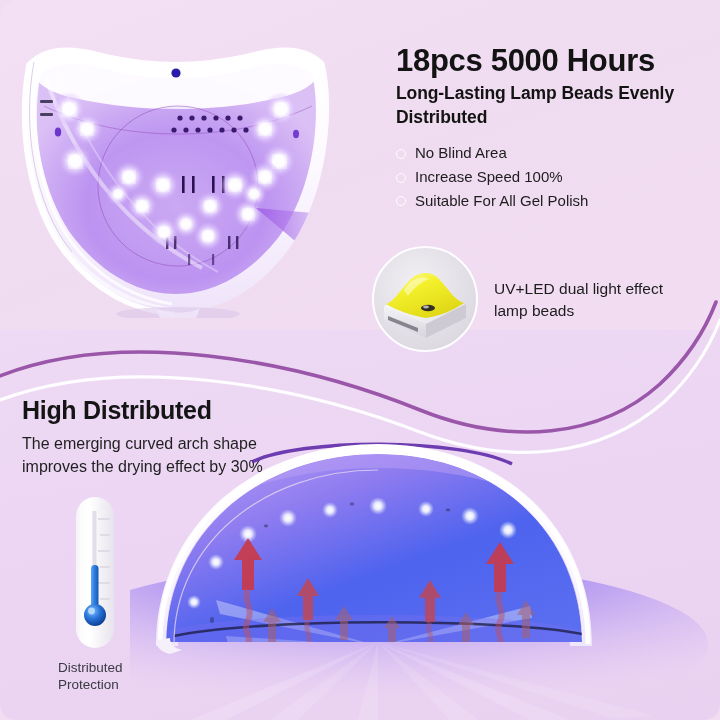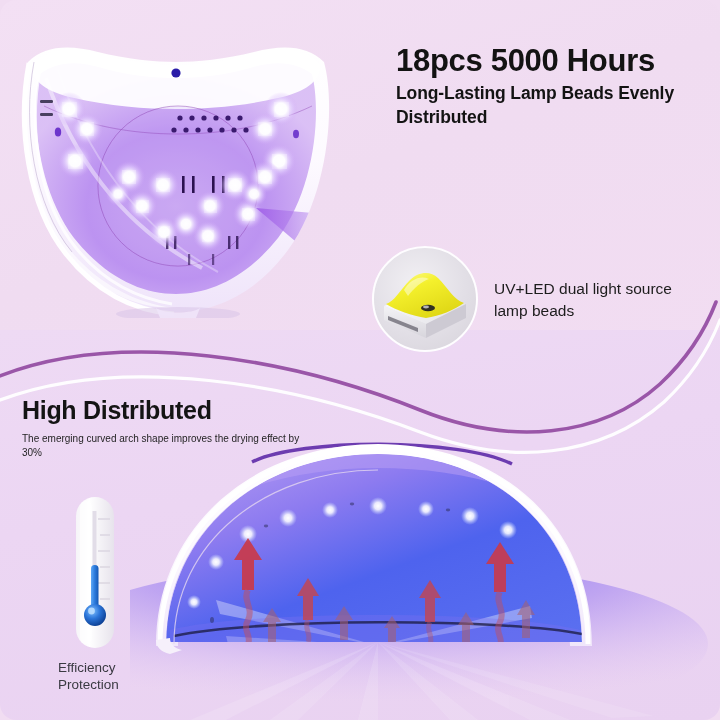--- a/index.html
+++ b/index.html
@@ -59,21 +59,21 @@
   .bead-cap-label { position:absolute; left:494px; top:278px; width:200px; }
   .bead-cap-label p { font-size:15.5px; color:#1d1d1d; line-height:1.42; }
 
   
   .eff-title {
     position:absolute; left:22px; top:396px;
     font-size:25px; font-weight:bold; color:#141414; letter-spacing:-0.3px;
   }
   .eff-body {
     position:absolute; left:22px; top:432px; width:290px;
-    font-size:10px; color:#1f1f1f; line-height:1.44;
+    font-size:16px; color:#1f1f1f; line-height:1.44;
   }
 
   
   .thermo { position:absolute; left:70px; top:495px; width:50px; height:155px; }
   .thermo-label {
     position:absolute; left:58px; top:660px; width:120px;
     font-size:13.5px; color:#3a3a42; line-height:1.25;
   }
 
   
@@ -235,20 +235,34 @@
       <path d="M28 44 C16 108 28 188 66 234" fill="none" stroke="#cbbcd8" stroke-width="1" opacity="0.7"></path>
 
       <ellipse cx="172" cy="296" rx="62" ry="7" fill="#d8c4e8" opacity="0.55"></ellipse>
       <path d="M150 290 C158 296 186 296 194 290 L190 300 L154 300 Z" fill="#efe4fa" opacity="0.9"></path>
     </svg>
   </div>
 
   <div class="right-col">
     <div class="headline">18pcs 5000 Hours</div>
     <div class="subhead">Long-Lasting Lamp Beads Evenly Distributed</div>
+    <ul class="bullets">
+      <li>
+        <span class="ring"></span>
+        <span>No Blind Area</span>
+      </li>
+      <li>
+        <span class="ring"></span>
+        <span>Increase Speed 100%</span>
+      </li>
+      <li>
+        <span class="ring"></span>
+        <span>Suitable For All Gel Polish</span>
+      </li>
+    </ul>
   </div>
 
   <div class="bead-wrap">
     <div class="bead-circle">
       <svg width="102" height="102" viewBox="0 0 102 102">
         <defs>
           <linearGradient id="domeY" x1="0.2" y1="0" x2="0.85" y2="1">
             <stop offset="0%" stop-color="#fbfa86"></stop>
             <stop offset="30%" stop-color="#f4f02c"></stop>
             <stop offset="100%" stop-color="#dcd312"></stop>
@@ -275,21 +289,21 @@
                  C80 62 66 68 52 70 C38 68 22 62 12 56 Z" fill="url(#domeY)"></path>
 
         <path d="M30 42 C36 32 46 27 55 31 C48 33 40 40 34 48 Z" fill="#ffffff" opacity="0.45"></path>
 
         <ellipse cx="54" cy="60" rx="7" ry="3.2" fill="#1e1e24" opacity="0.9"></ellipse>
         <ellipse cx="52" cy="59" rx="3" ry="1.4" fill="#d8d6dd" opacity="0.8"></ellipse>
       </svg>
     </div>
   </div>
   <div class="bead-cap-label">
-    <p>UV+LED dual light source lamp beads</p>
+    <p>UV+LED dual light effect lamp beads</p>
   </div>
 
   <div class="divider">
     <svg width="720" height="170" viewBox="0 0 720 170">
       <path d="M-10 80 C120 24 300 62 420 110 C510 146 600 138 660 84 C690 56 706 28 716 2" fill="none" stroke="#9a56a8" stroke-width="3.6" stroke-linecap="round"></path>
       <path d="M-10 104 C120 50 300 86 420 132 C510 166 600 158 664 102 C694 74 710 46 720 20" fill="none" stroke="#ffffff" stroke-width="3.2" stroke-linecap="round" opacity="0.95"></path>
     </svg>
   </div>
 
   <div class="eff-title">High Distributed</div>
@@ -445,17 +459,17 @@
 
       <rect x="22.5" y="16" width="4" height="96" fill="#e2dde8"></rect>
 
       <rect x="21" y="70" width="7.5" height="48" rx="3.6" fill="url(#thMerc)"></rect>
 
       <circle cx="25" cy="120" r="11" fill="url(#thBulb)"></circle>
       <circle cx="21.5" cy="116" r="3.4" fill="#bfe0ff" opacity="0.85"></circle>
     </svg>
   </div>
   <div class="thermo-label">
-    <div>Efficiency</div>
+    <div>Distributed</div>
     <div>Protection</div>
   </div>
 
 </div>
 
 </body></html>

